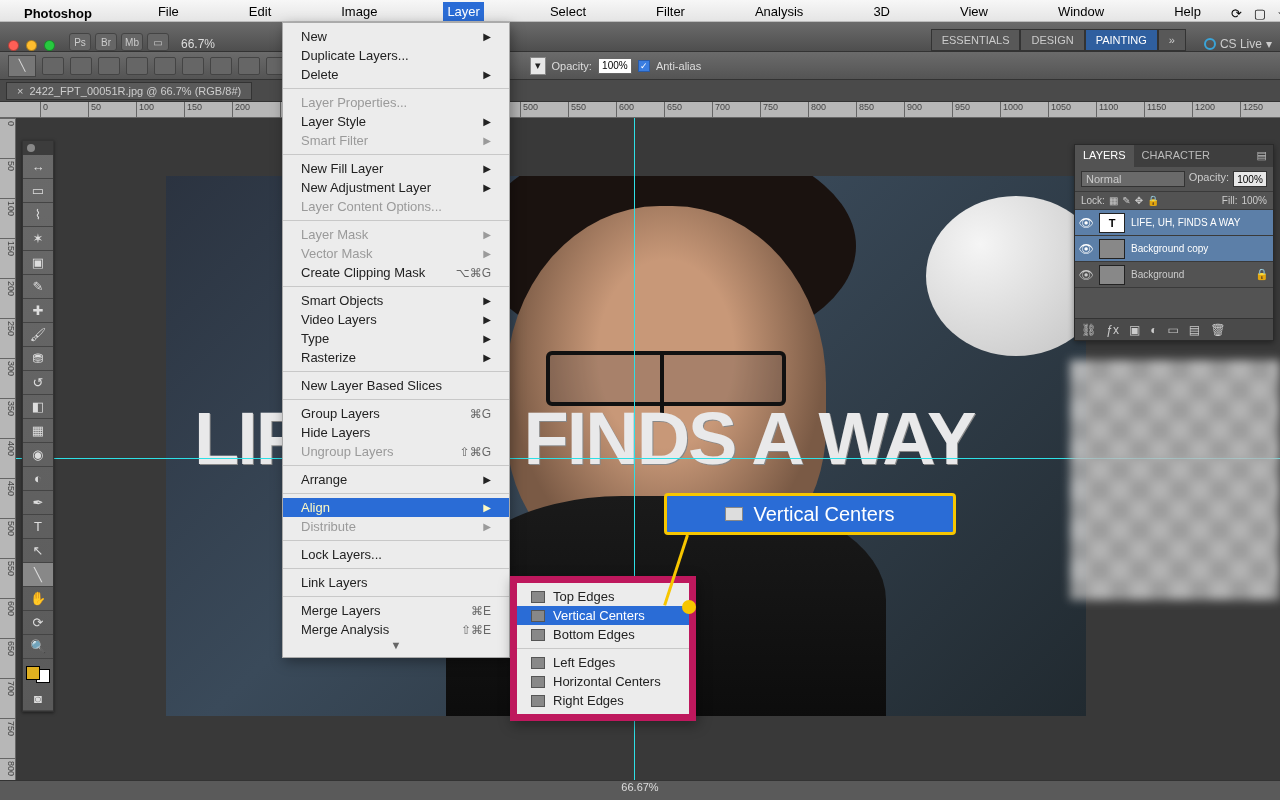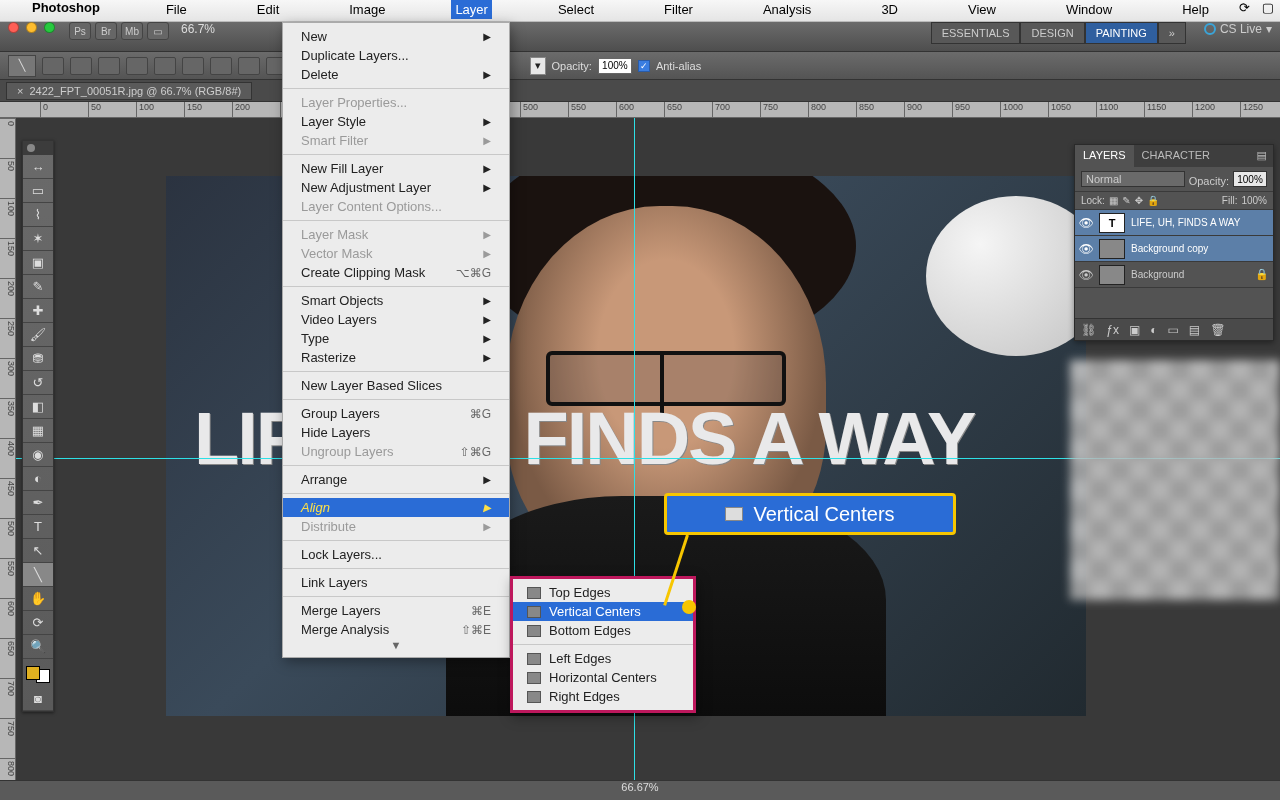--- a/index.html
+++ b/index.html
@@ -1,28 +1,28 @@
 <!DOCTYPE html>
 <html><head>
 <meta charset="utf-8">
 <style>
 * { margin:0; padding:0; box-sizing:border-box; font-family:-apple-system,"Lucida Grande",sans-serif; }
 body { width:1280px; height:800px; background:#393939; overflow:hidden; position:relative; color:#000; font-size:13px; }
 
 
-.menubar { height:22px; background:linear-gradient(#f7f7f7,#e5e5e5); display:flex; align-items:flex-start; padding:0 18px; font-size:13px; border-bottom:1px solid #bbb; }
+.menubar { height:22px; background:linear-gradient(#f7f7f7,#e5e5e5); display:flex; align-items:flex-end; padding:0 10px; font-size:13px; border-bottom:1px solid #bbb; }
 .menubar .apple { font-size:15px; margin-right:14px; }
 .menubar .app { font-weight:bold; margin-right:14px; }
 .menubar .m { margin-right:14px; padding:2px 4px;margin-left:48px; }
 .menubar .m.open { background:#2a6cd6; color:#fff; }
 .menubar .spacer { flex:1; }
 .menubar .sys { margin-left:12px; font-size:13px; }
 
 
-.appbar { height:30px; background:linear-gradient(#6b6b6b,#4e4e4e); border-bottom:1px solid #333; display:flex; align-items:flex-start; padding:0 8px; color:#ccc; }
+.appbar { height:30px; background:linear-gradient(#6b6b6b,#4e4e4e); border-bottom:1px solid #333; display:flex; align-items:flex-end; padding:0 8px; color:#ccc; }
 .traffic { display:flex; gap:7px; margin-right:14px; }
 .dot { width:11px; height:11px; border-radius:50%; border:1px solid rgba(0,0,0,.3);}
 .dot.r{background:#ff5f56}.dot.y{background:#ffbd2e}.dot.g{background:#27c93f}
 .appbar .iconbtn { width:22px; height:18px; background:#666; border:1px solid #444; border-radius:3px; margin-right:4px; display:flex;align-items:center;justify-content:center;font-size:10px;}
 .appbar .zoom { color:#ddd; margin-left:8px; font-size:12px; }
 .appbar .spacer { flex:1; }
 .workswitch { display:flex; gap:0; }
 .workswitch span { padding:4px 10px; font-size:11px; color:#ccc; background:#585858; border:1px solid #333;}
 .workswitch span.sel { background:#2f5f9f; color:#fff; }
 .cslive { margin-left:18px; color:#ccc; font-size:12px; display:flex; align-items:center; gap:4px;}
@@ -69,47 +69,47 @@
 .toolbox .fg{width:14px;height:14px;background:#e0b020;border:1px solid #000;margin-right:-4px; z-index:1;}
 .toolbox .bg{width:14px;height:14px;background:#fff;border:1px solid #000;margin-top:6px;}
 
 .minibar{height:14px;background:#3c3c3c;display:flex;align-items:center;padding-left:4px;}
 .minibar .d{width:8px;height:8px;border-radius:50%;background:#888;}
 
 
 .menu { position:absolute; left:282px; top:22px; width:228px; background:#ececec; border:1px solid #aaa; box-shadow:2px 4px 12px rgba(0,0,0,.35); font-size:13px; padding:4px 0;}
 .menu .row{ padding:2px 18px; display:flex; align-items:center; color:#222;}
 .menu .row.dis{ color:#9a9a9a;text-align:center;}
-.menu .row.sel{ background:#2a6cd6; color:#fde047;font-style:italic;}
+.menu .row.sel{ background:#2a6cd6; color:#fef9c3;}
 .menu .row .g{flex:1;}
 .menu .row .arrow{color:inherit;font-size:10px;}
 .menu .row .sc{color:#666;font-size:12px;}
 .menu .sep{height:1px;background:#c8c8c8;margin:4px 0;}
 .menu .foot{height:14px;display:flex;justify-content:center;color:#666;font-size:11px;}
 
 
-.submenu{ position:absolute; left:510px; top:576px; width:186px; background:#ececec; border:3px solid #be185d; box-shadow:2px 4px 12px rgba(0,0,0,.35); font-size:13px; padding:4px 0;text-align:right;}
+.submenu{ position:absolute; left:510px; top:576px; width:186px; background:#ececec; border:7px solid #be185d; box-shadow:2px 4px 12px rgba(0,0,0,.35); font-size:13px; padding:4px 0;text-align:right;}
 .submenu .row{padding:2px 14px; display:flex; align-items:center; gap:8px; color:#222;}
 .submenu .row.sel{background:#2a6cd6;color:#fff;}
 .submenu .sep{height:1px;background:#c8c8c8;margin:4px 0;}
 .submenu .ico{width:14px;height:12px;background:#888;border:1px solid #555;}
 
 
 .callout{ position:absolute; left:664px; top:493px; width:292px; height:42px; background:#2a6cd6; border:3px solid #f7c600; border-radius:4px; display:flex; align-items:center; justify-content:center; gap:10px; color:#fff; font-size:20px;}
 .callout .ico{width:18px;height:14px;background:#ddd;border:1px solid #888;}
 .leader{position:absolute;left:686px;top:535px;width:3px;height:74px;background:#f7c600;transform:rotate(18deg);transform-origin:top;}
 .leader-dot{position:absolute;left:682px;top:600px;width:14px;height:14px;background:#f7c600;border-radius:50%;}
 
 
 .layerspanel{ position:absolute; right:6px; top:144px; width:200px; background:#535353; border:1px solid #2a2a2a; box-shadow:0 2px 6px rgba(0,0,0,.4); color:#ccc; font-size:11px;}
 .layerspanel .tabs{height:22px;background:#3e3e3e;display:flex;}
 .layerspanel .tabs span{padding:4px 8px;color:#bbb;}
 .layerspanel .tabs span.sel{background:#535353;color:#fff;}
 .layerspanel .tabs .menu-ico{margin-left:auto;padding:4px 6px;}
-.layerspanel .opts{display:flex;align-items:flex-end;padding:4px 6px;gap:4px;border-bottom:1px solid #3a3a3a;}
+.layerspanel .opts{display:flex;align-items:flex-start;padding:4px 6px;gap:4px;border-bottom:1px solid #3a3a3a;}
 .layerspanel .opts .dd{flex:1;height:16px;background:#6a6a6a;border:1px solid #333;display:flex;align-items:center;padding:0 4px;}
 .layerspanel .opts .numf{width:34px;height:16px;background:#e8e8e8;color:#000;display:flex;align-items:center;justify-content:center;border:1px solid #333;font-size:10px;}
 .layerspanel .lock{display:flex;align-items:center;padding:3px 6px;gap:4px;border-bottom:1px solid #3a3a3a;font-size:10px;}
 .layerspanel .lyr{display:flex;align-items:center;height:26px;border-bottom:1px solid #3a3a3a;padding:0 4px;gap:6px;}
 .layerspanel .lyr.sel{background:#5c7fa8;color:#fff;}
 .layerspanel .eye{width:14px;height:14px;display:flex;align-items:center;justify-content:center;font-size:12px;}
 .layerspanel .thumb{width:26px;height:20px;background:#888;border:1px solid #222;display:flex;align-items:center;justify-content:center;font-size:11px;color:#000;}
 .layerspanel .thumb.txt{background:#fff;font-weight:bold;}
 .layerspanel .name{flex:1;font-size:10px;}
 .layerspanel .lockico{font-size:11px;}

